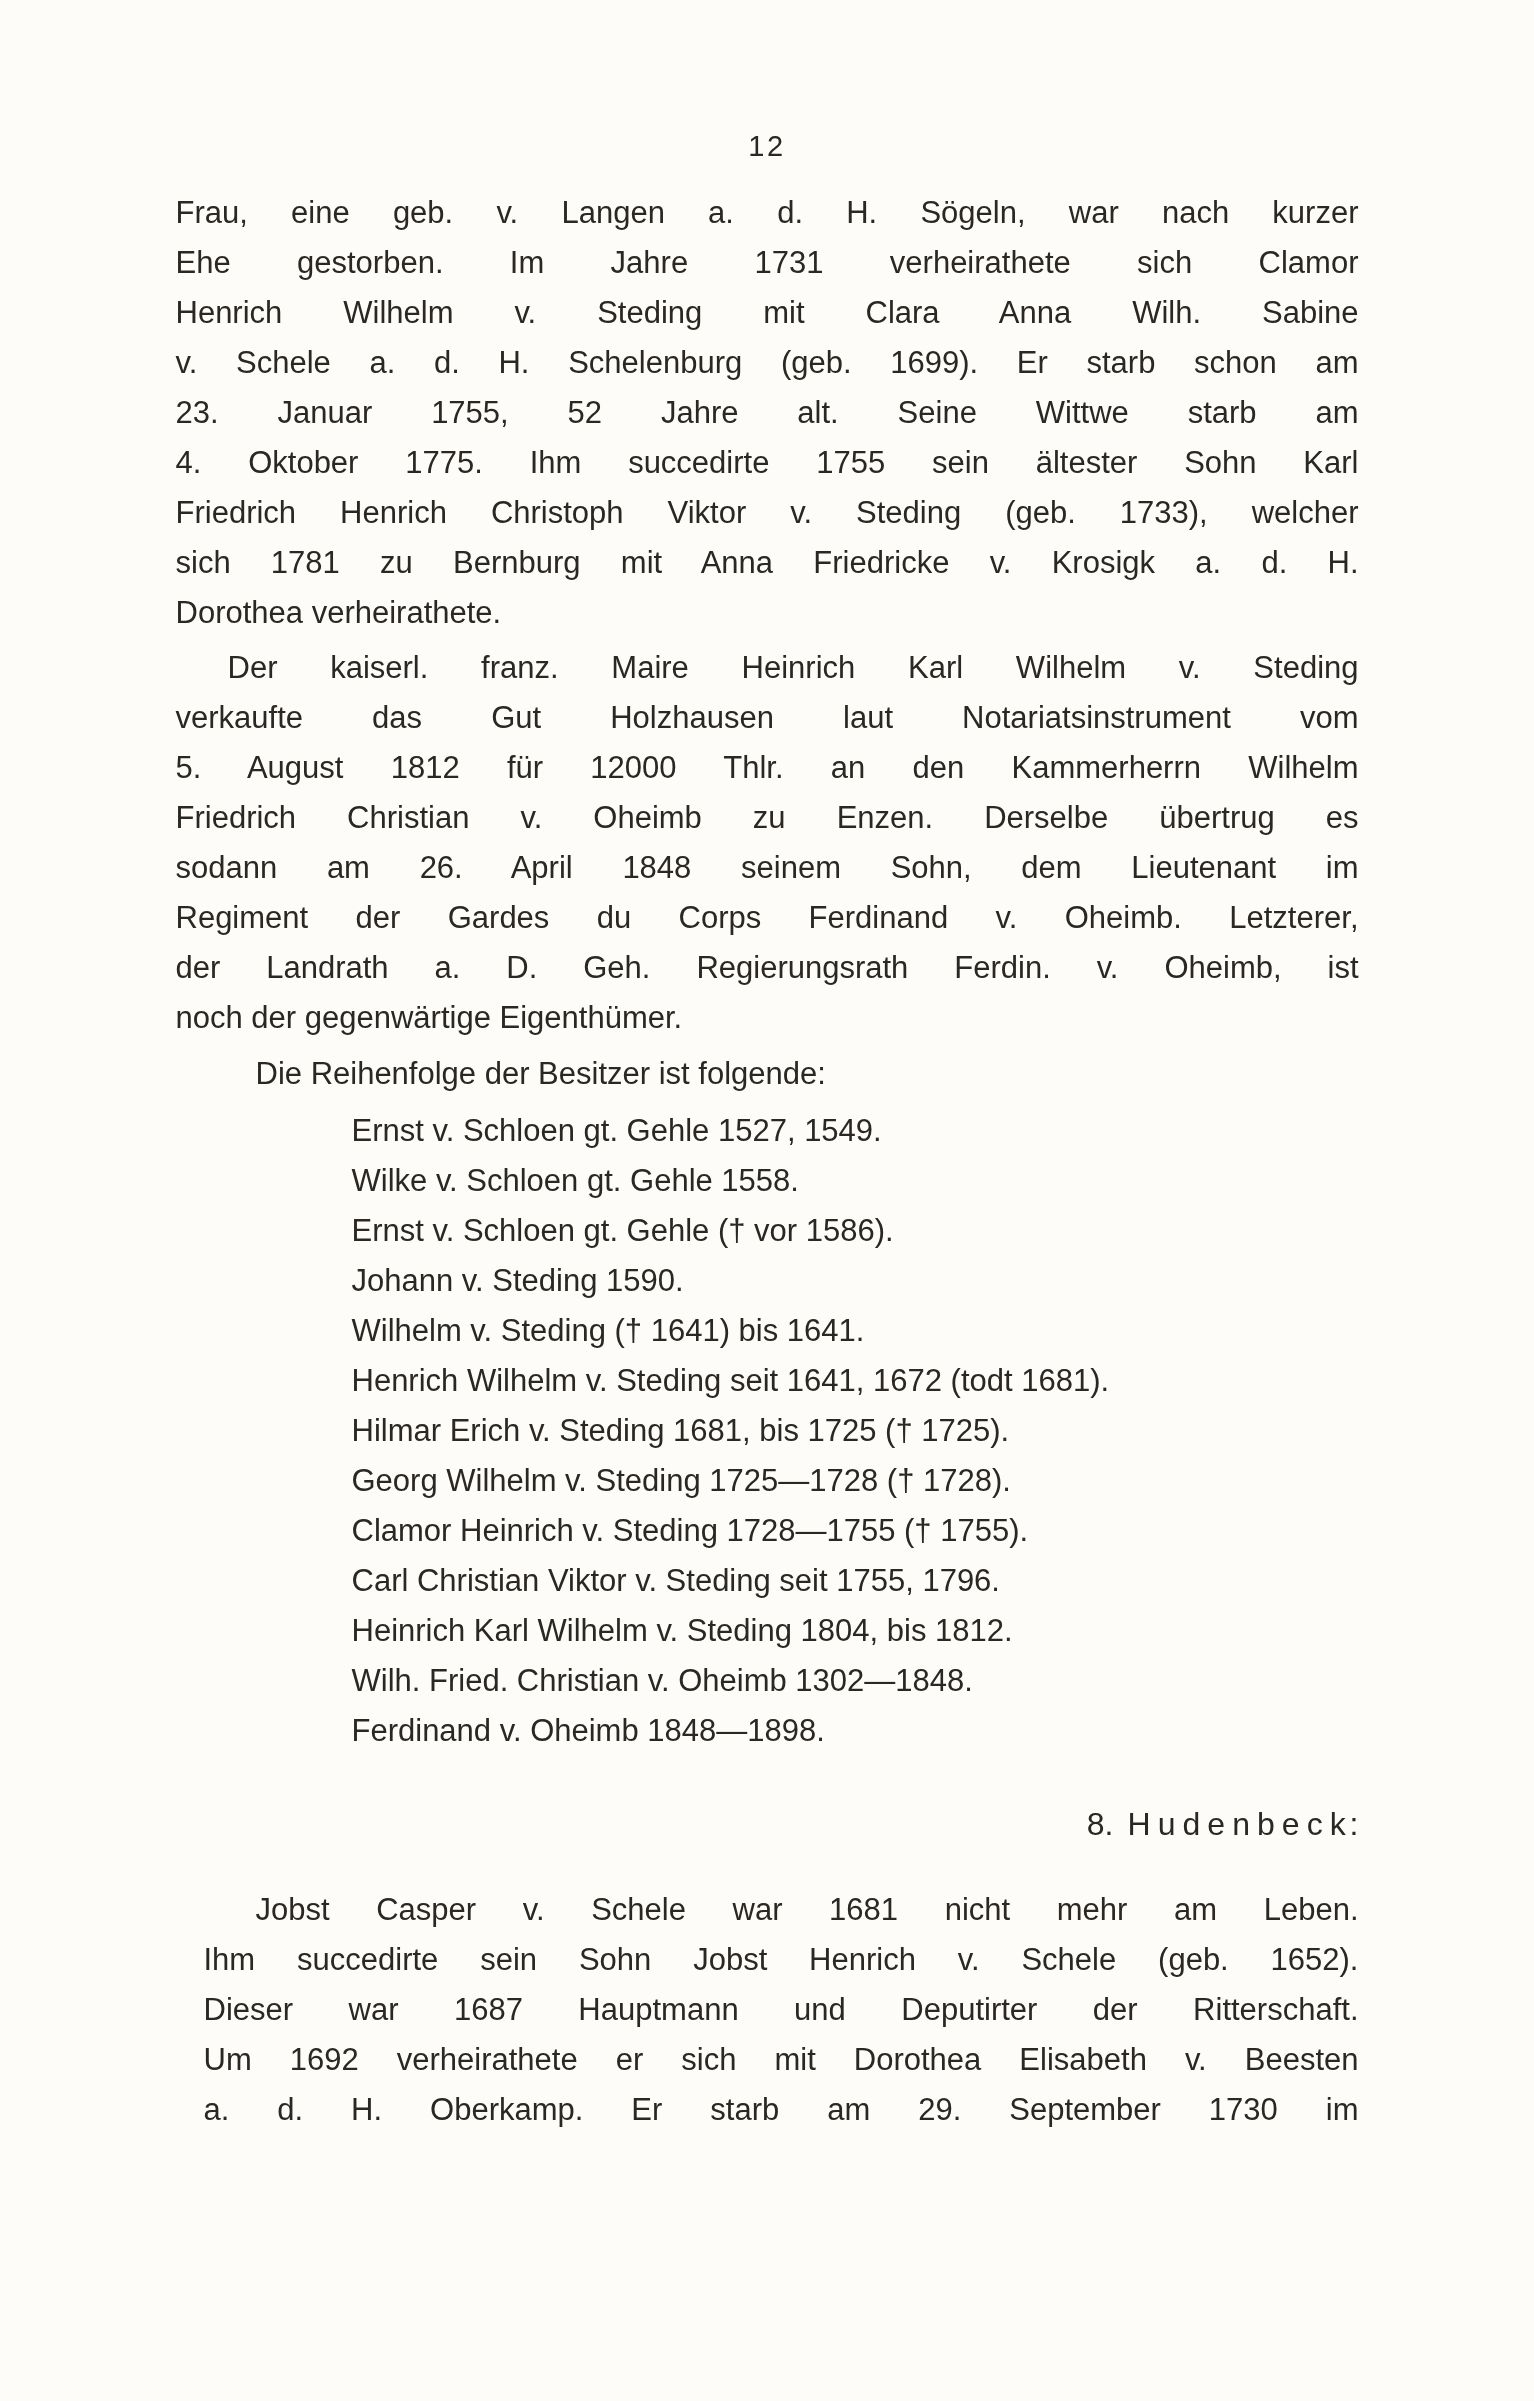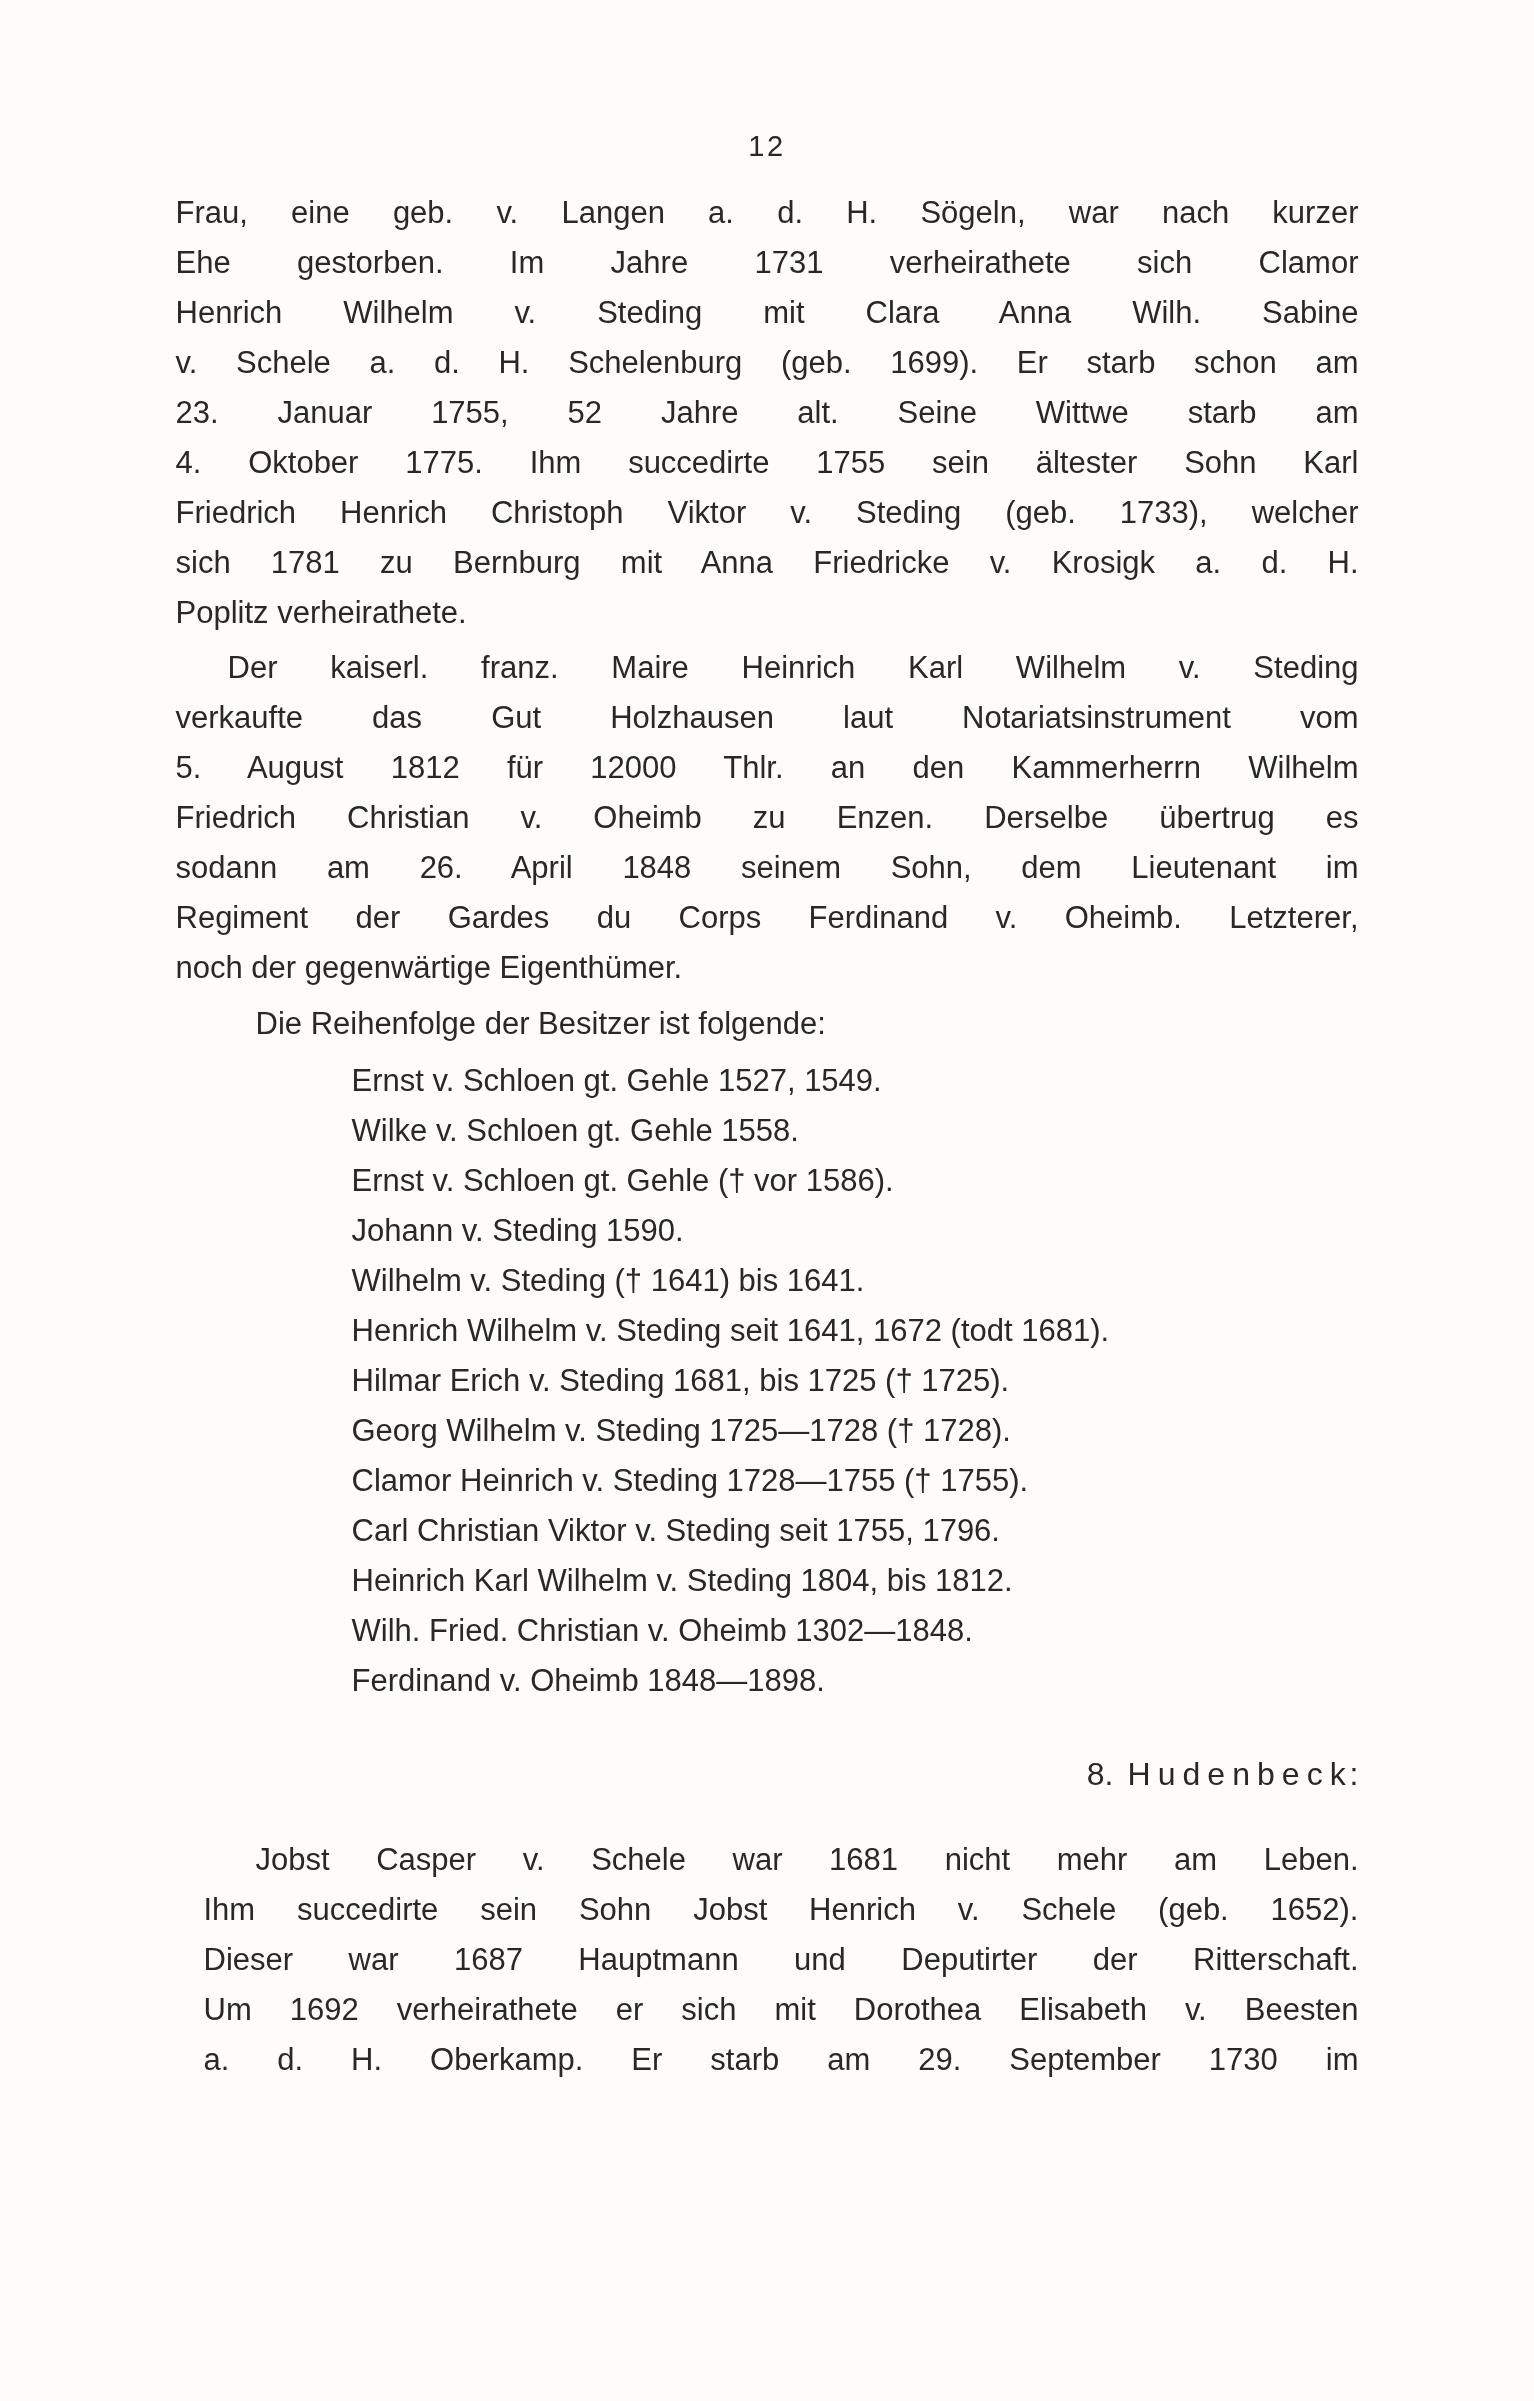--- a/index.html
+++ b/index.html
@@ -72,29 +72,30 @@
     <div>
         <div class="paragraph">
           <div class="line">Frau, eine geb. v. Langen a. d. H. Sögeln, war nach kurzer</div>
           <div class="line">Ehe gestorben. Im Jahre 1731 verheirathete sich Clamor</div>
           <div class="line">Henrich Wilhelm v. Steding mit Clara Anna Wilh. Sabine</div>
           <div class="line">v. Schele a. d. H. Schelenburg (geb. 1699). Er starb schon am</div>
           <div class="line">23. Januar 1755, 52 Jahre alt. Seine Wittwe starb am</div>
           <div class="line">4. Oktober 1775. Ihm succedirte 1755 sein ältester Sohn Karl</div>
           <div class="line">Friedrich Henrich Christoph Viktor v. Steding (geb. 1733), welcher</div>
           <div class="line">sich 1781 zu Bernburg mit Anna Friedricke v. Krosigk a. d. H.</div>
-          <div class="line line-last">Poplitz verheirathete.</div>
+          <div class="line line-last">Dorothea verheirathete.</div>
         </div>
         <div class="paragraph">
           <div class="line line-indent">Der kaiserl. franz. Maire Heinrich Karl Wilhelm v. Steding</div>
           <div class="line">verkaufte das Gut Holzhausen laut Notariatsinstrument vom</div>
           <div class="line">5. August 1812 für 12000 Thlr. an den Kammerherrn Wilhelm</div>
           <div class="line">Friedrich Christian v. Oheimb zu Enzen. Derselbe übertrug es</div>
           <div class="line">sodann am 26. April 1848 seinem Sohn, dem Lieutenant im</div>
           <div class="line">Regiment der Gardes du Corps Ferdinand v. Oheimb. Letzterer,</div>
+          <div class="line">der Landrath a. D. Geh. Regierungsrath Ferdin. v. Oheimb, ist</div>
           <div class="line line-last">noch der gegenwärtige Eigenthümer.</div>
         </div>
         <div class="paragraph">
           <div class="line line-last line-indent">Die Reihenfolge der Besitzer ist folgende:</div>
         </div>
       </div>
 
     <div class="owners-list">
         <div class="owner-line">Ernst v. Schloen gt. Gehle 1527, 1549.</div>
         <div class="owner-line">Wilke v. Schloen gt. Gehle 1558.</div>

